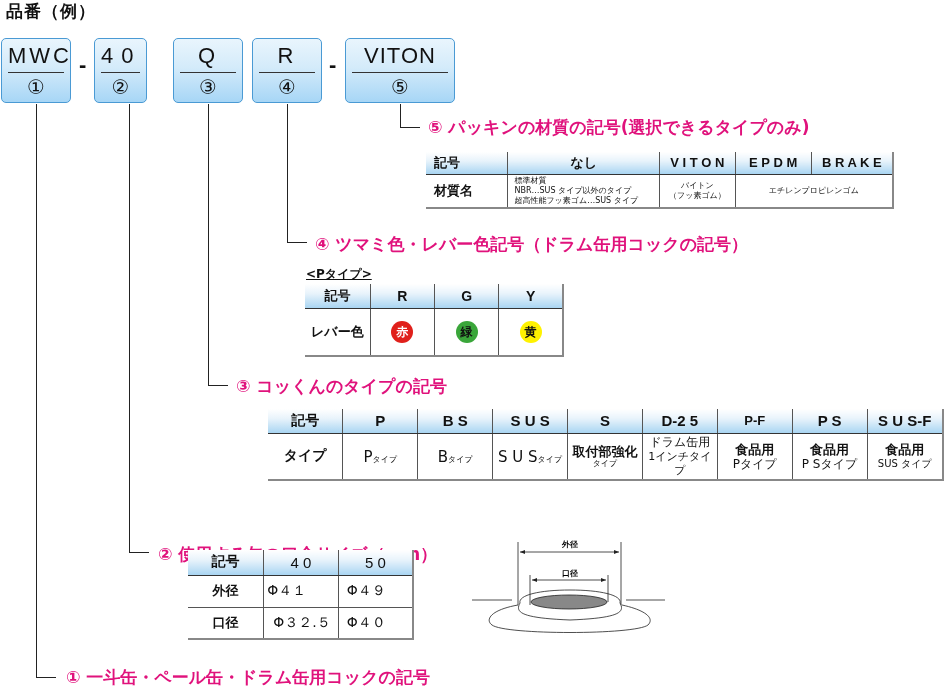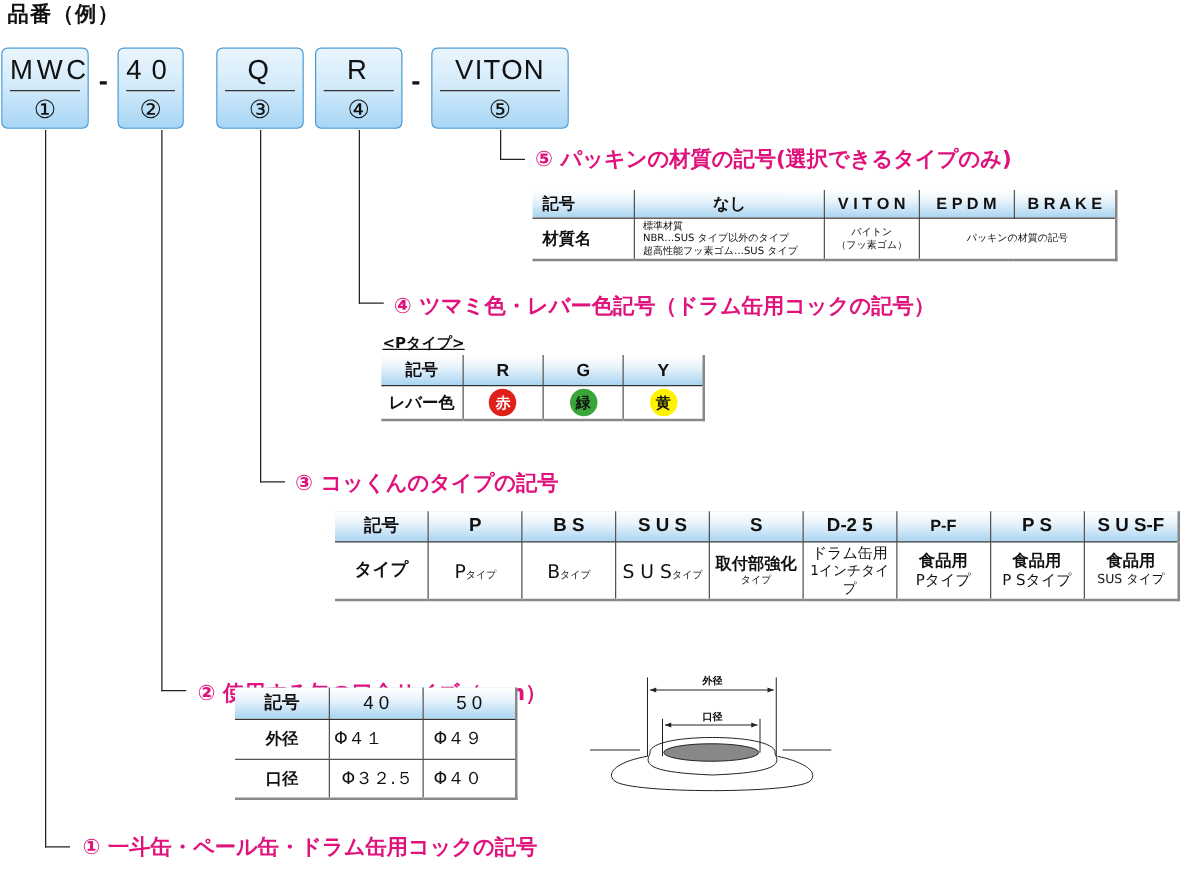--- a/index.html
+++ b/index.html
@@ -120,36 +120,36 @@
     <td style="text-align:left; padding-left:8px; font-size:13px; font-weight:bold;">材質名</td>
     <td style="text-align:left; padding-left:6px;">
       <div class="small">標準材質</div>
       <div class="small">NBR…SUS タイプ以外のタイプ</div>
       <div class="small">超高性能フッ素ゴム…SUS タイプ</div>
     </td>
     <td>
       <div class="small">バイトン</div>
       <div class="small">（フッ素ゴム）</div>
     </td>
-    <td colspan="2" class="small">パッキンの材質の記号</td>
+    <td colspan="2" class="small">エチレンプロピレンゴム</td>
   </tr>
 </tbody>
   </table>
 
 <div class="section-title" style="left:315px; top:233px;">④ ツマミ色・レバー色記号（ドラム缶用コックの記号）</div>
 <div class="subnote" style="left:306px; top:266px;">&lt;Pタイプ&gt;</div>
 <table class="spec" style="left:305px; top:284px; width:259px;">
   <tbody>
       <tr style="height:24px;">
     <th style="width:65px; font-size:13px;">記号</th>
     <th style="width:64px; font-size:14px; font-family:'Liberation Sans',sans-serif;">R</th>
     <th style="width:64px; font-size:14px; font-family:'Liberation Sans',sans-serif;">G</th>
     <th style="width:64px; font-size:14px; font-family:'Liberation Sans',sans-serif;">Y</th>
   </tr>
-  <tr style="height:28px;margin-left:10px;">
+  <tr style="height:48px;margin-left:10px;">
     <td style="font-size:13px; font-weight:bold;">レバー色</td>
     <td><span class="circle" style="background:#e0201b; color:#fff;">赤</span></td>
     <td><span class="circle" style="background:#3aa63a; color:#111;">緑</span></td>
     <td><span class="circle" style="background:#fff200; color:#111;">黄</span></td>
   </tr>
 </tbody>
   </table>
 
 <div class="section-title" style="left:236px; top:375px;">③ コッくんのタイプの記号</div>
 <table class="spec" style="left:268px; top:409px; width:676px;">

